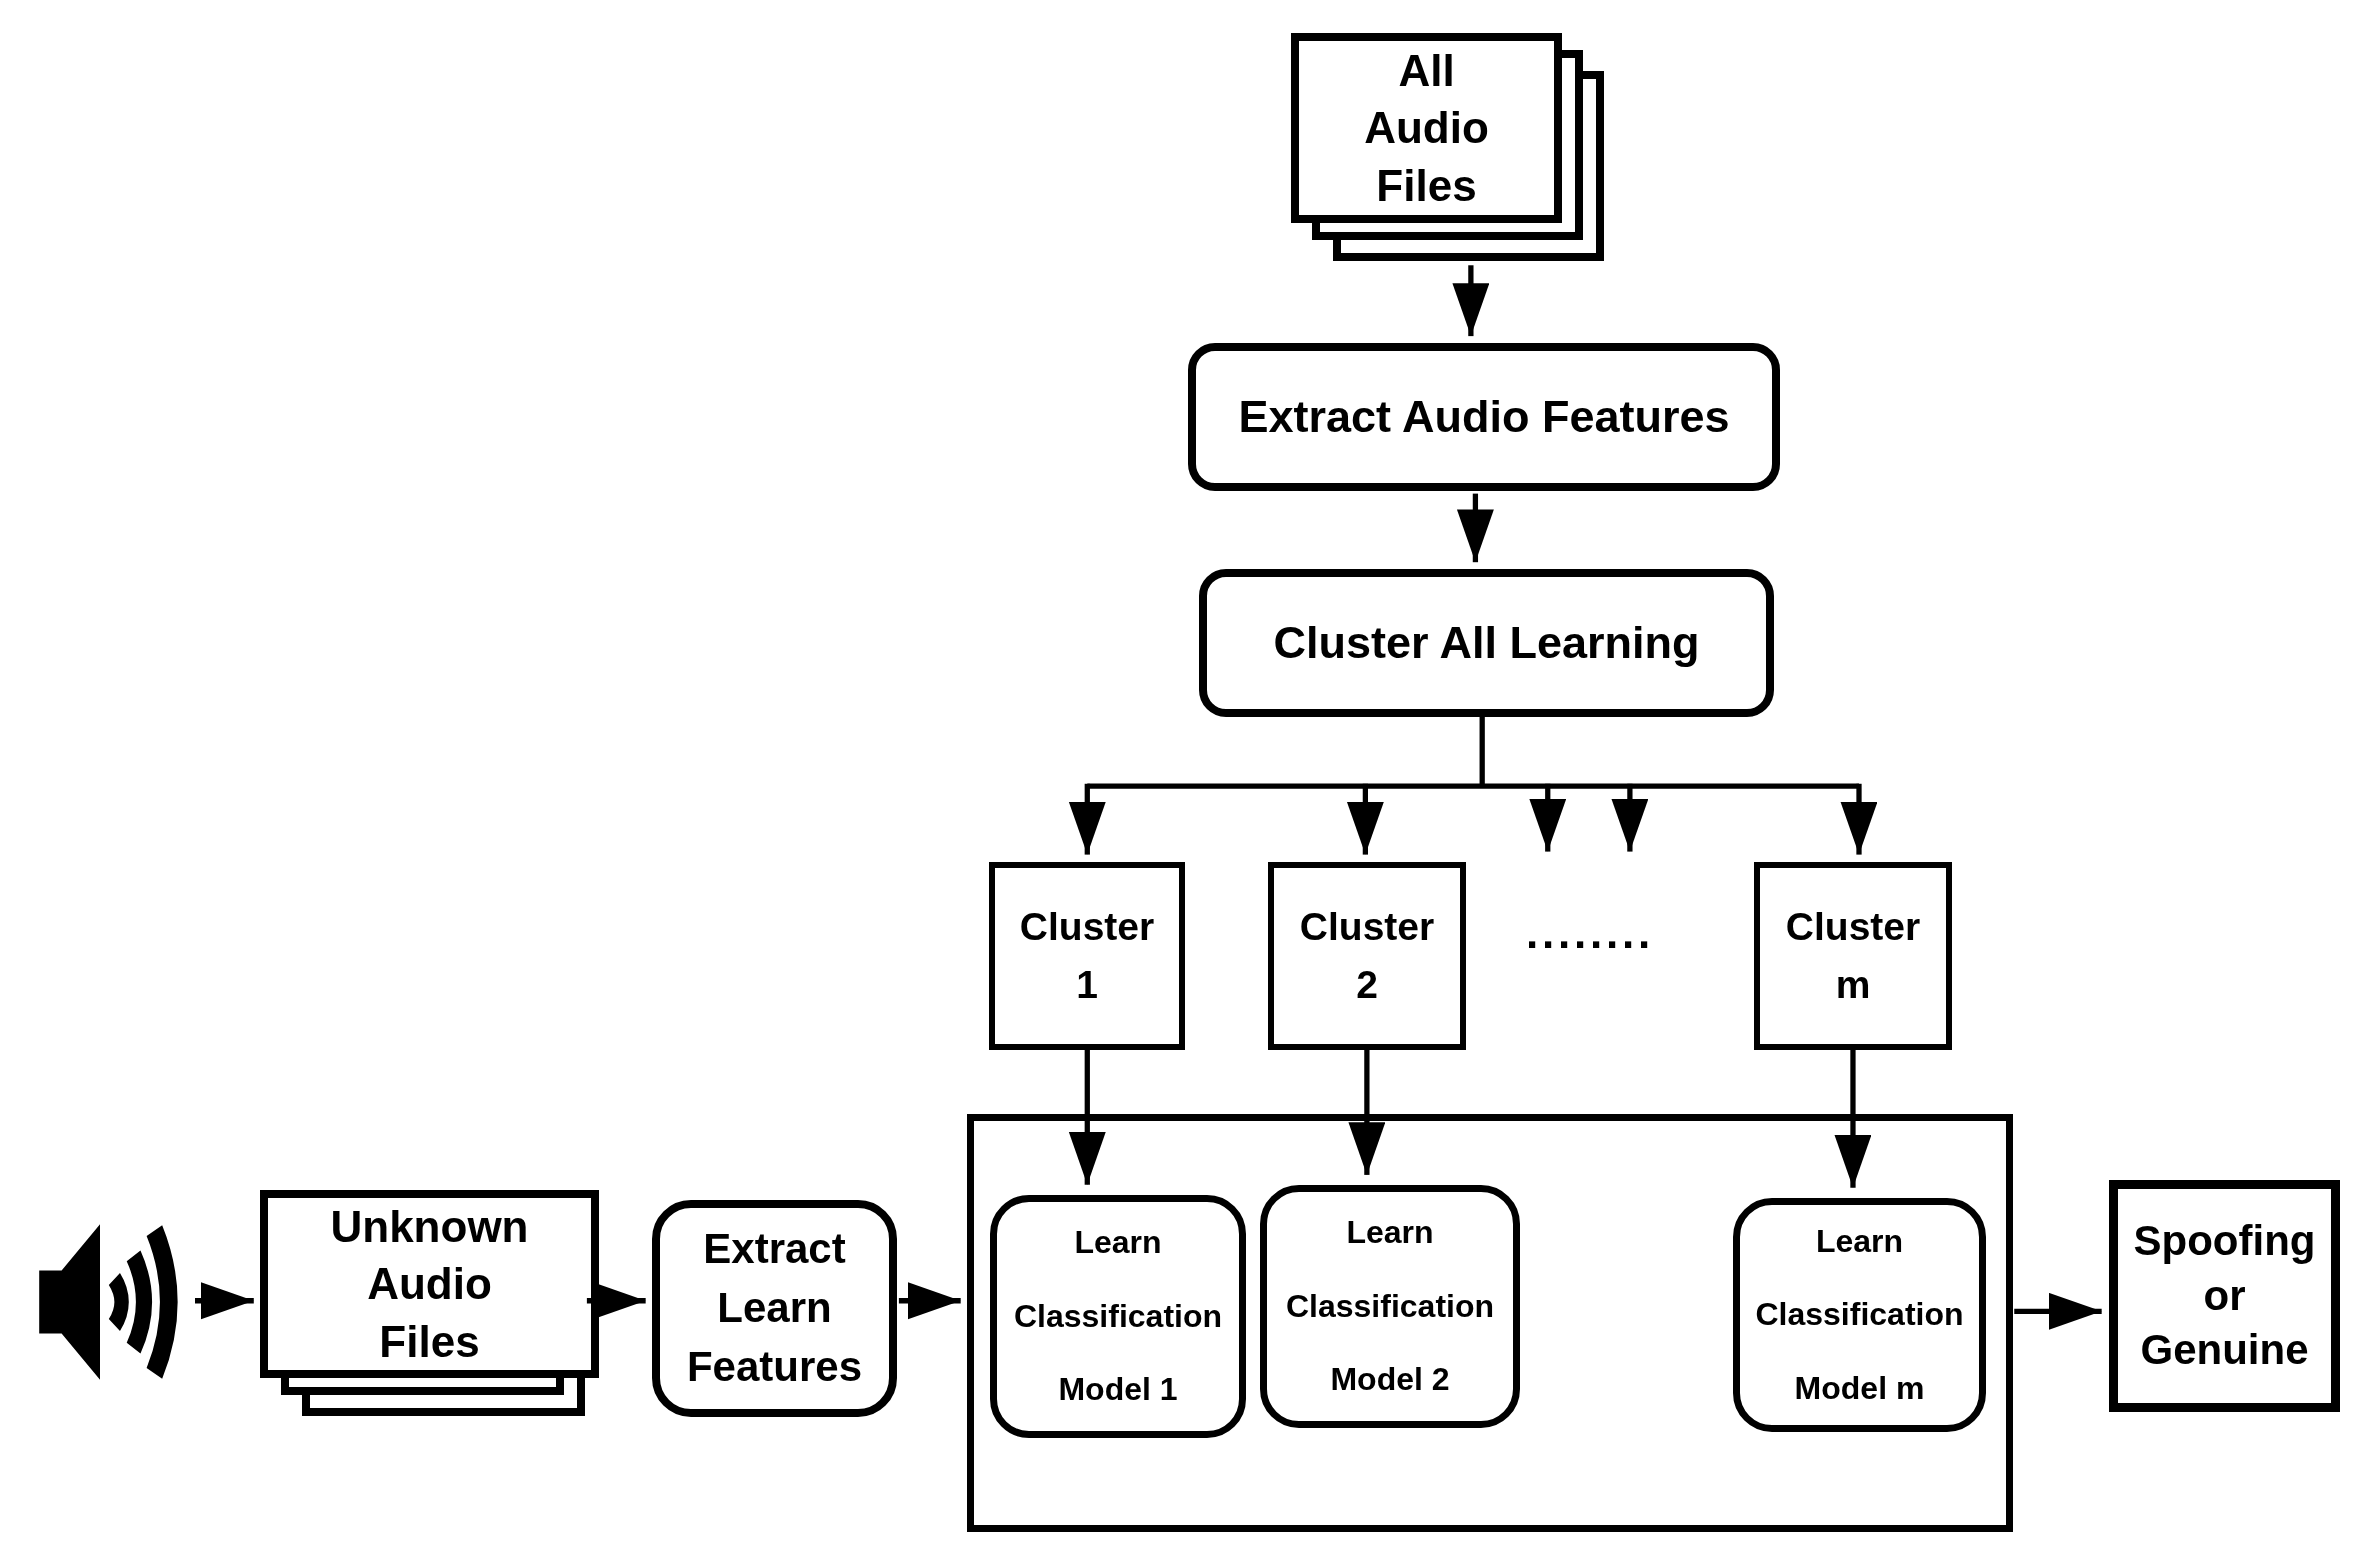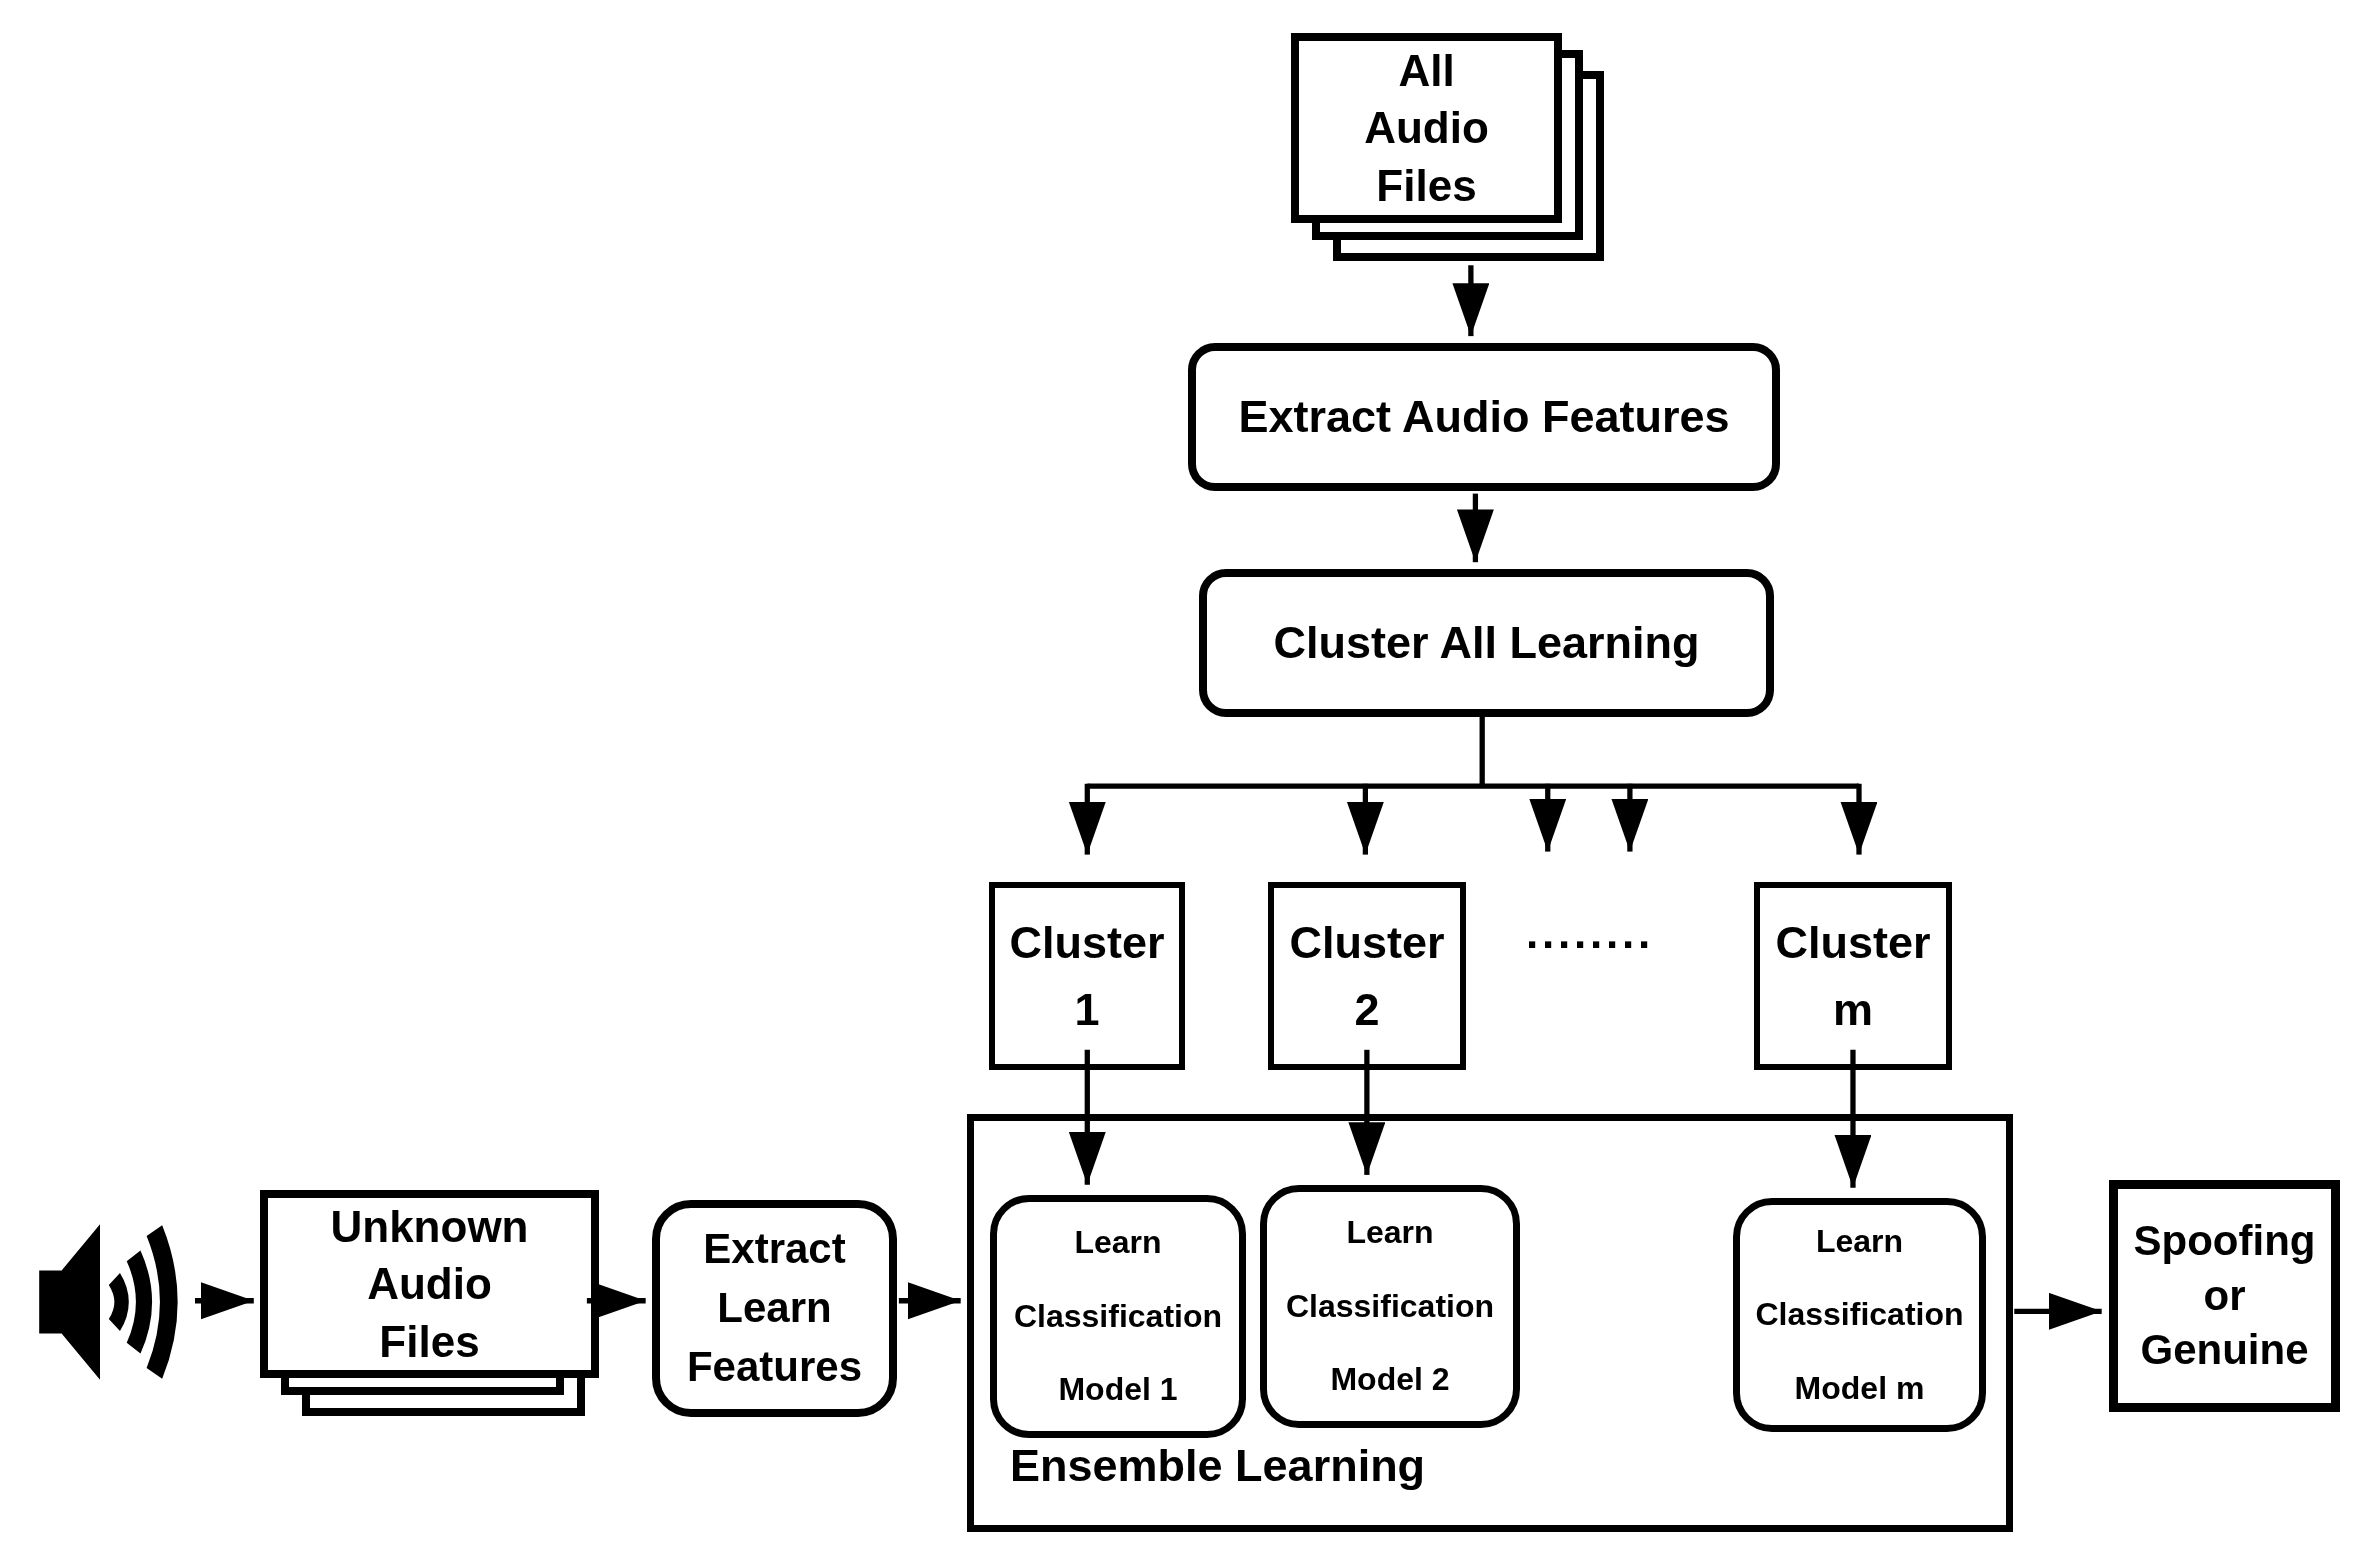--- a/index.html
+++ b/index.html
@@ -27,21 +27,21 @@
   .stack{position:absolute;}
   .sheet{
     position:absolute;
     background:#ffffff;
     border:8.3px solid #000;
     box-sizing:border-box;
   }
   .f60{font-size:45px;}
   .f58{font-size:44px;}
   .f56{font-size:42px;}
-  .clusterbox{border-width:6px;font-size:45px;line-height:1.5;margin-top:20px;}
+  .clusterbox{border-width:6px;font-size:39px;line-height:1.5;}
   .modelbox{border-width:7.5px;border-radius:39px;font-size:32px;line-height:2.3;}
   .ensemble{
     position:absolute;
     background:#ffffff;
     border:7.5px solid #000;
     box-sizing:border-box;
     padding-left:44px;
   }
   .ensemble-label{
     position:absolute;
@@ -95,21 +95,20 @@
 Model 1</div>
 
     <div class="node modelbox" style="left:286px;top:64px;width:260px;height:243px;">Learn
 Classification
 Model 2</div>
 
     <div class="node modelbox" style="left:759px;top:77px;width:253px;height:234px;">Learn
 Classification
 Model m</div>
 
-    <div class="ensemble-label">Ensemble Learning</div>
   </div>
 
   <svg style="position:absolute;left:36px;top:1197px;" width="160" height="210" viewBox="0 0 100 100" preserveAspectRatio="none">
     <polygon points="2,35 16,35 40,13 40,87 16,65 2,65" fill="#000"></polygon>
     <path d="M49,39 Q58,50 49,61" fill="none" stroke="#000" stroke-width="9"></path>
     <path d="M61,28 Q74,50 61,72" fill="none" stroke="#000" stroke-width="10"></path>
     <path d="M74,16 Q92,50 74,84" fill="none" stroke="#000" stroke-width="11"></path>
   </svg>
 
   <div class="stack" style="left:260px;top:1186px;width:373px;height:279px;">

